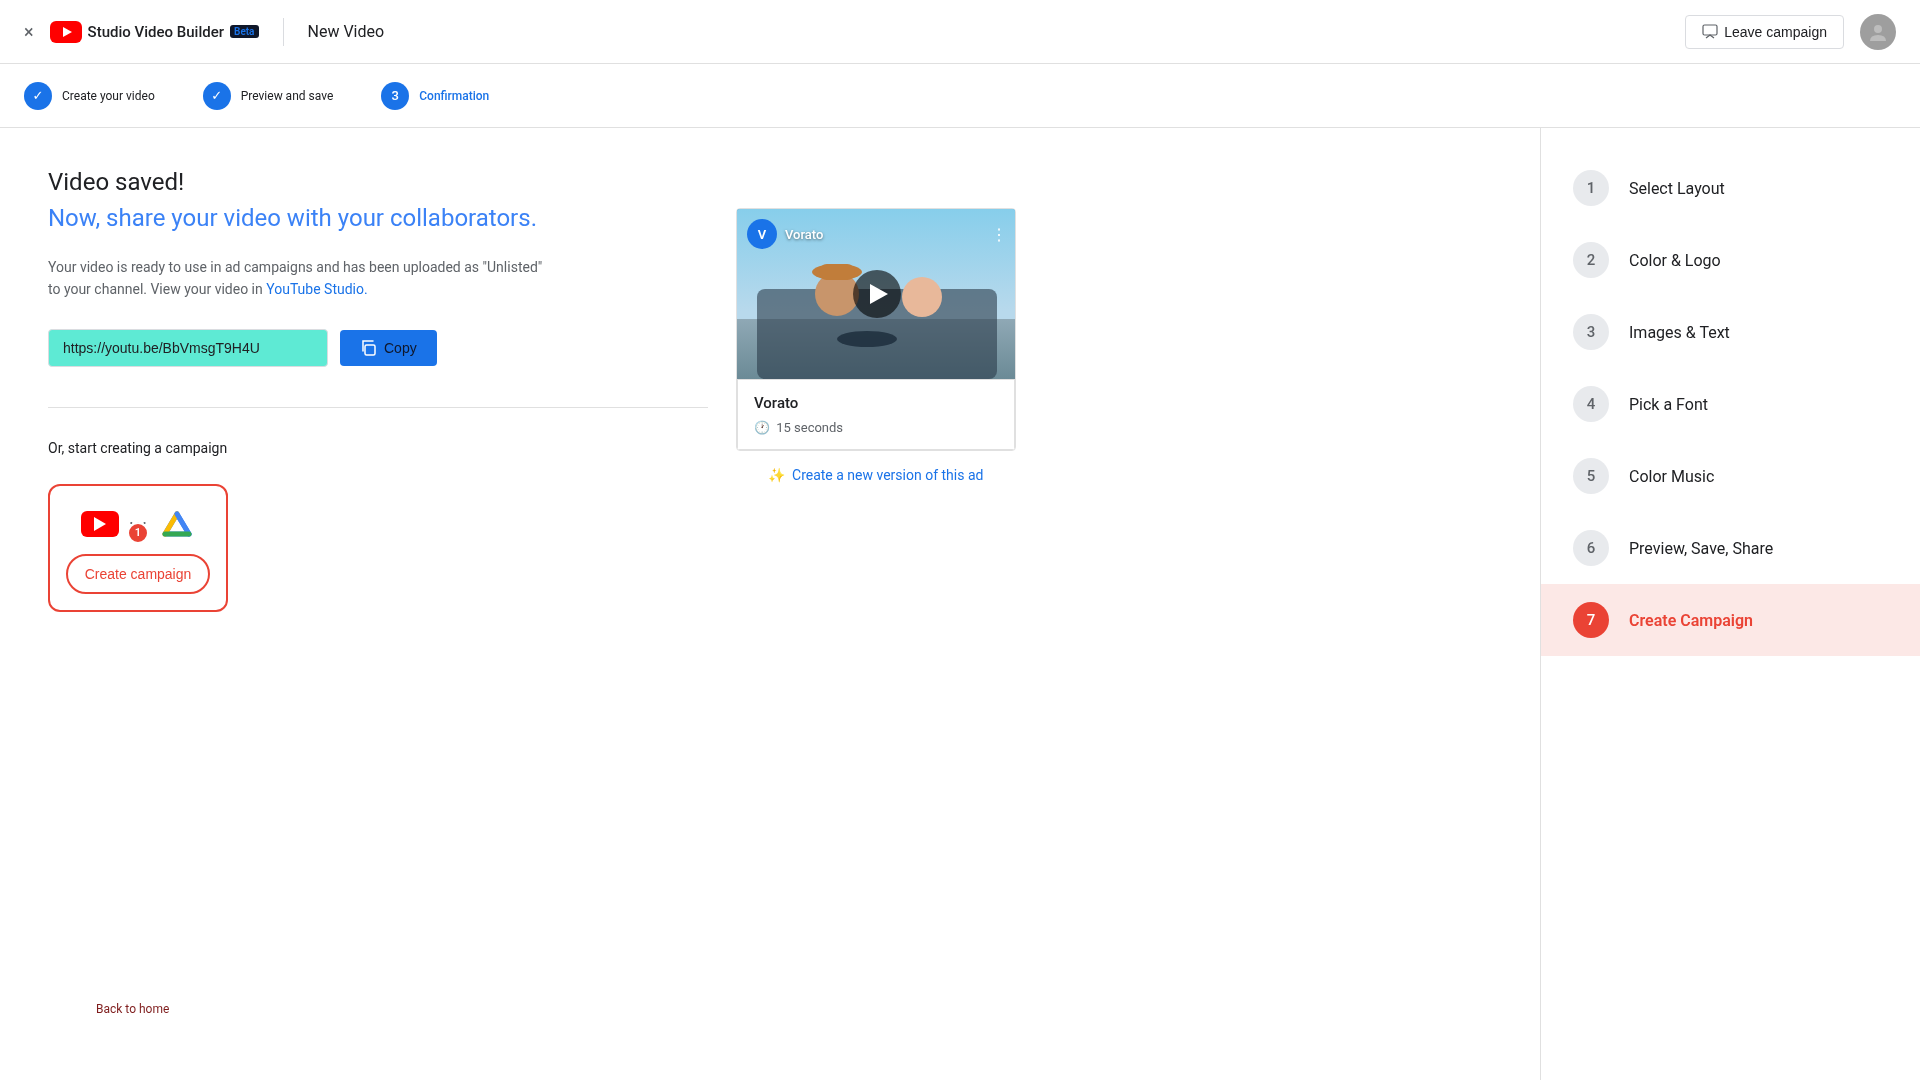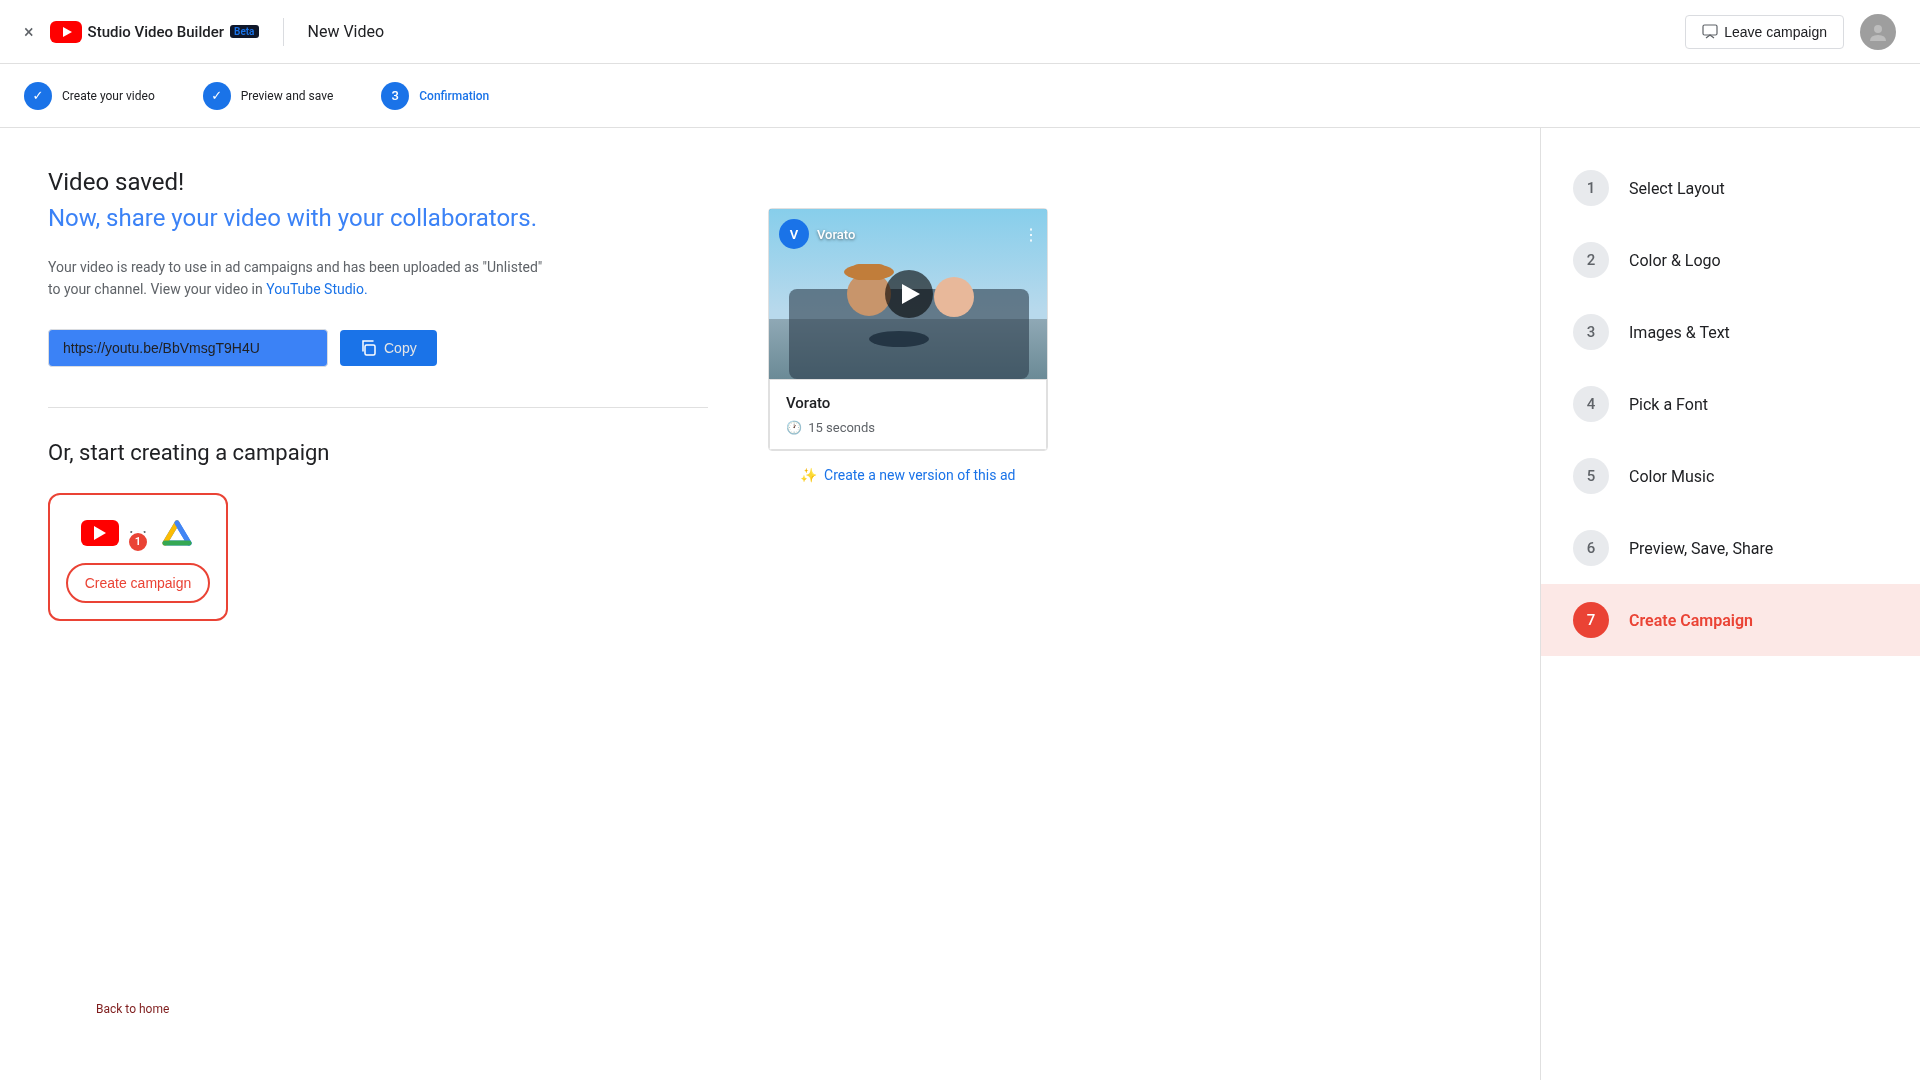--- a/index.html
+++ b/index.html
@@ -177,45 +177,45 @@
       gap: 12px;
       margin-bottom: 40px;
     }
     .url-input {
       width: 280px;
       padding: 10px 14px;
       border: 1px solid #dadce0;
       border-radius: 4px;
       font-size: 14px;
       color: #202124;
-      background: #3b82f6;
+      background: #5eead4;
     }
     .copy-btn {
       display: flex;
       align-items: center;
       gap: 8px;
       padding: 10px 20px;
       background: #1a73e8;
-      color: #e5e5e5;
+      color: #0f172a;
       border: none;
       border-radius: 4px;
       cursor: pointer;
       font-size: 14px;
       font-weight: 500;
     }
 
     .divider {
       height: 1px;
       background: #e0e0e0;
       margin: 32px 0;
       max-width: 700px;
     }
 
     .campaign-section-title {
-      font-size: 22px;
+      font-size: 14px;
       font-weight: 400;
       color: #202124;
       margin-bottom: 28px;
     }
 
     .campaign-card {
       width: 180px;
       border: 2px solid #ea4335;
       border-radius: 12px;
       padding: 20px 16px 16px;
@@ -505,21 +505,21 @@
     <span class="step-label completed">Preview and save</span>
   </div>
   <div class="step">
     <div class="step-circle active">3</div>
     <span class="step-label active">Confirmation</span>
   </div>
 </div>
 
 <div class="main-layout">
 
-  <div class="content-area" style="display:flex; gap: 60px;">
+  <div class="content-area" style="display:flex; gap: 28px;">
 
     <div style="flex:1; max-width: 660px; position: relative;">
       <h1 class="video-saved-title">Video saved!</h1>
       <h2 class="video-saved-subtitle">Now, share your video with your collaborators.</h2>
 
       <p class="video-saved-desc">
         <span>Your video is ready to use in ad campaigns and has been uploaded as "Unlisted"</span>
         <br>
         <span>to your channel. View your video in</span>
         <a href="#">YouTube Studio.</a>

